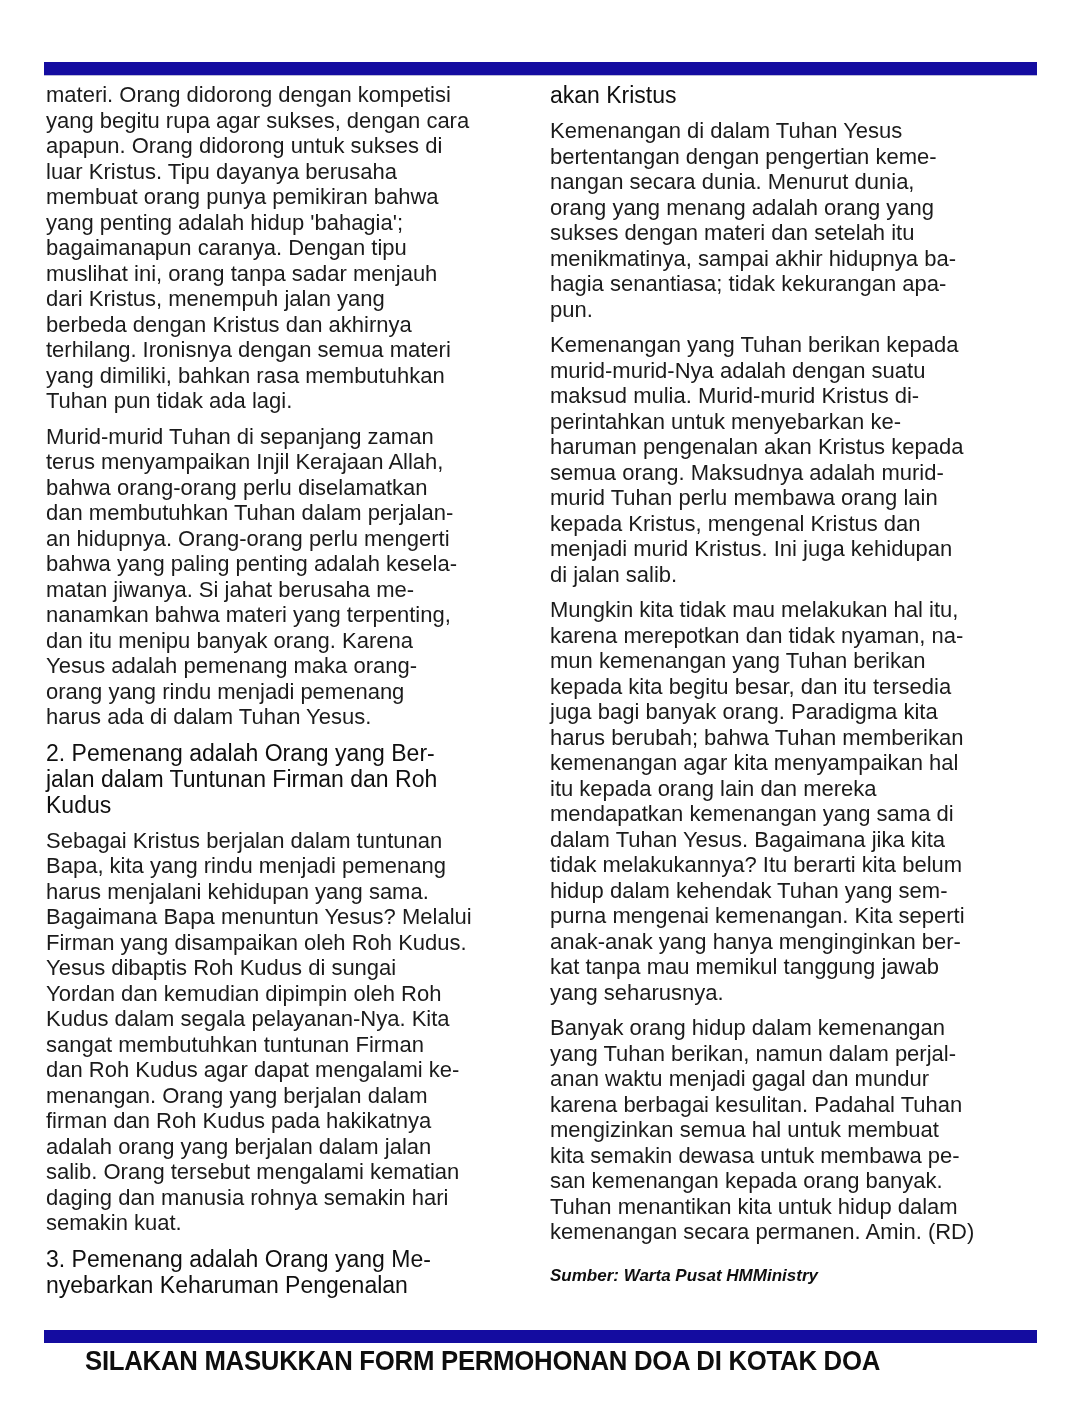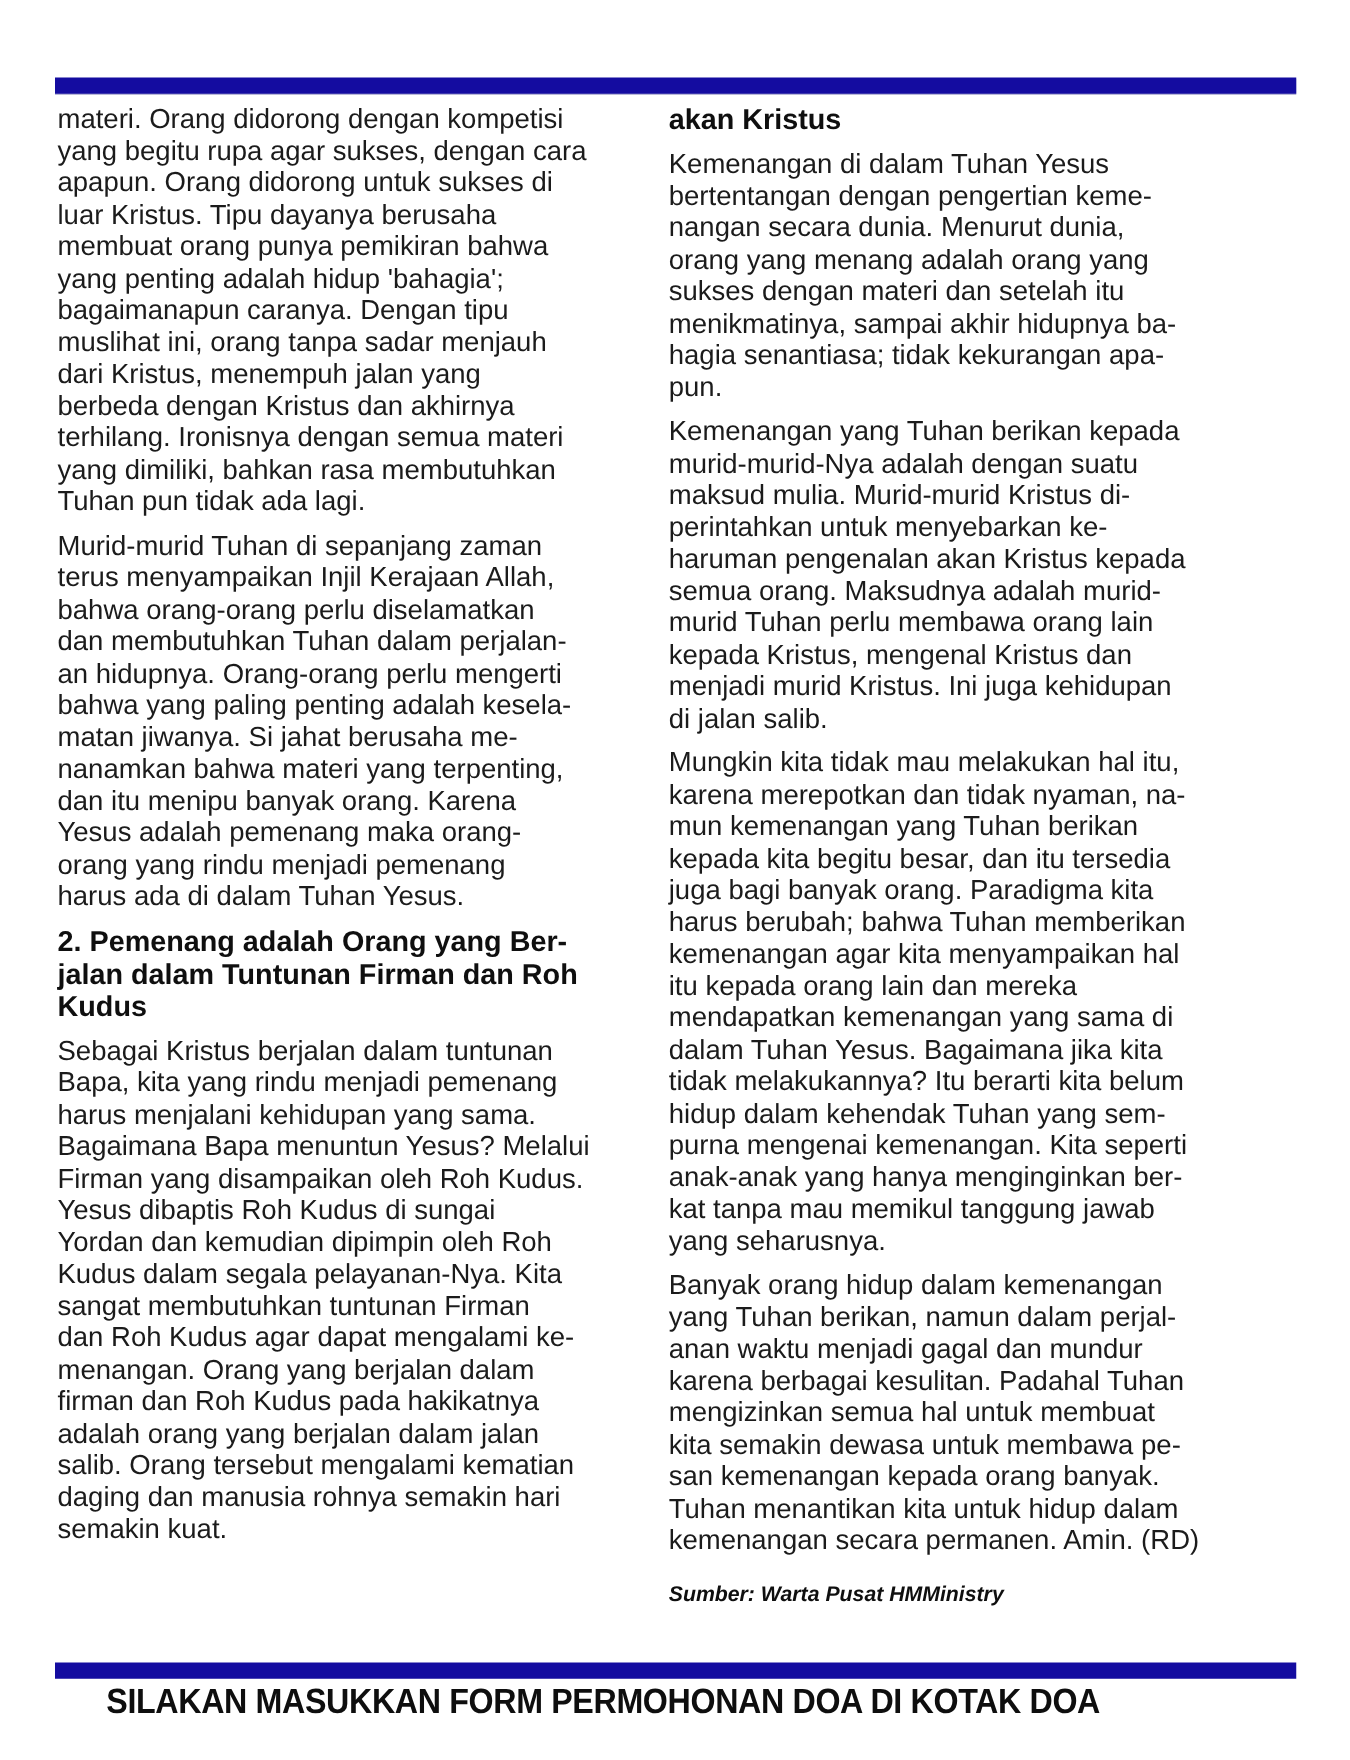--- a/index.html
+++ b/index.html
@@ -28,31 +28,31 @@
     letter-spacing:-0.4px;
     transform:scaleX(0.94);
     transform-origin:left center;
     white-space:pre;
     color:#0e0e0e;
   }
   .page-label {
     position:absolute; right:10px; top:14px;
     font-size:21px; font-weight:normal; color:#1a1a1a;
   }
-  .columns { display:flex; gap:0; padding-top:7px; }
+  .columns { display:flex; gap:15px; padding-top:7px; }
   .col { width:489px; }
   .block {
     white-space:pre-line;
     font-size:22px;
     line-height:25.5px;
     margin:0 0 10px 2px;
     color:#1b1b1b;
   }
   .block.h {
-    font-weight:bold;
+    font-weight:normal;
     font-size:23px;
     line-height:26px;
     color:#0f0f0f;
   }
   .block.source {
     font-weight:bold; font-style:italic;
     font-size:17px;
     margin-top:18px;
     color:#0f0f0f;
   }
@@ -116,20 +116,22 @@
 Yordan dan kemudian dipimpin oleh Roh
 Kudus dalam segala pelayanan-Nya. Kita
 sangat membutuhkan tuntunan Firman
 dan Roh Kudus agar dapat mengalami ke-
 menangan. Orang yang berjalan dalam
 firman dan Roh Kudus pada hakikatnya
 adalah orang yang berjalan dalam jalan
 salib. Orang tersebut mengalami kematian
 daging dan manusia rohnya semakin hari
 semakin kuat.</div>
+        <div class="block h">3. Pemenang adalah Orang yang Me-
+nyebarkan Keharuman Pengenalan</div>
       </section>
 
       <section class="col">
         <div class="block h">akan Kristus</div>
         <div class="block p">Kemenangan di dalam Tuhan Yesus
 bertentangan dengan pengertian keme-
 nangan secara dunia. Menurut dunia,
 orang yang menang adalah orang yang
 sukses dengan materi dan setelah itu
 menikmatinya, sampai akhir hidupnya ba-

